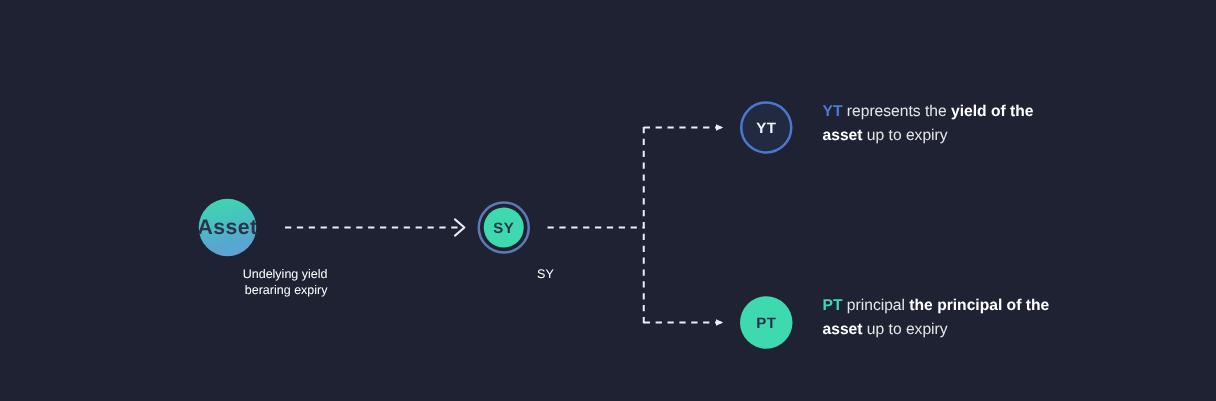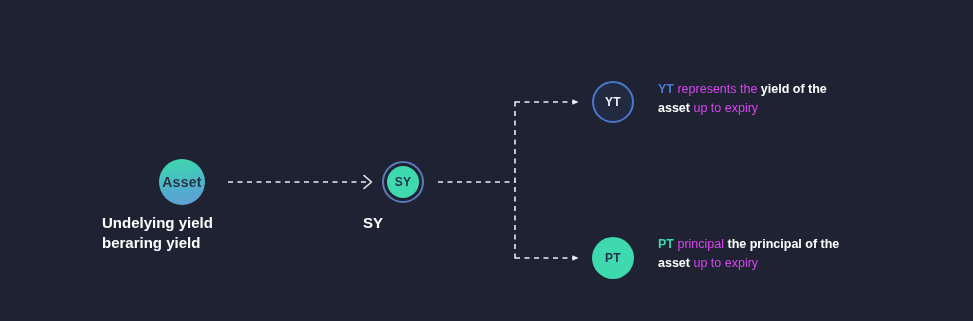--- a/index.html
+++ b/index.html
@@ -43,21 +43,21 @@
   }
 
   
   #asset-node {
     left: 159px;
     top: 159px;
     width: 46px;
     height: 46px;
     background: linear-gradient(170deg, #3fd6ad 0%, #45c6bd 35%, #56a8cf 72%, #62a0d6 100%);
     color: #2a3347;
-    font-size: 14px;
+    font-size: 17px;
   }
 
   
   #sy-ring {
     position: absolute;
     left: 382px;
     top: 161px;
     width: 42px;
     height: 42px;
     border-radius: 50%;
@@ -94,23 +94,23 @@
     height: 42px;
     background: #3ed9af;
     color: #26324a;
     font-size: 12px;
   }
 
   
   .node-caption {
     position: absolute;
     color: #ffffff;
-    font-weight: bold;
-    font-size: 15px;
-    text-align: left;
+    font-weight: normal;
+    font-size: 10px;
+    text-align: right;
     line-height: 1.33;
     user-select: none;
   }
   #asset-caption {
     left: 102px;
     top: 213px;
     width: 160px;
   }
   #sy-caption {
     left: 363px;
@@ -136,21 +136,21 @@
   .tok-pt {
     color: #3ed9af;
     font-weight: bold;
   }
   .strong {
     font-weight: bold;
     color: #ffffff;
   }
   .reg {
     font-weight: normal;
-    color: #d946ef;
+    color: #e5e5e5;
   }
 </style>
 </head>
 <body>
 
 <div id="canvas">
 
   <svg id="wires" viewBox="0 0 973 321" width="973" height="321">
     <defs>
       <marker id="tri" markerWidth="7" markerHeight="7" refX="5.6" refY="3" orient="auto" markerUnits="userSpaceOnUse">
@@ -178,21 +178,21 @@
     <g>
       <line x1="515" y1="258" x2="578" y2="258" stroke="#e9eef7" stroke-width="1.6" stroke-dasharray="5 4.5" marker-end="url(#tri)"></line>
     </g>
   </svg>
 
   <div class="node" id="asset-node">
     <span>Asset</span>
   </div>
   <div class="node-caption" id="asset-caption">
     <div>Undelying yield</div>
-    <div>beraring yield</div>
+    <div>beraring expiry</div>
   </div>
 
   <div id="sy-ring"></div>
   <div class="node" id="sy-node">
     <span>SY</span>
   </div>
   <div class="node-caption" id="sy-caption">SY</div>
 
   <div class="node" id="yt-node">
     <span>YT</span>

